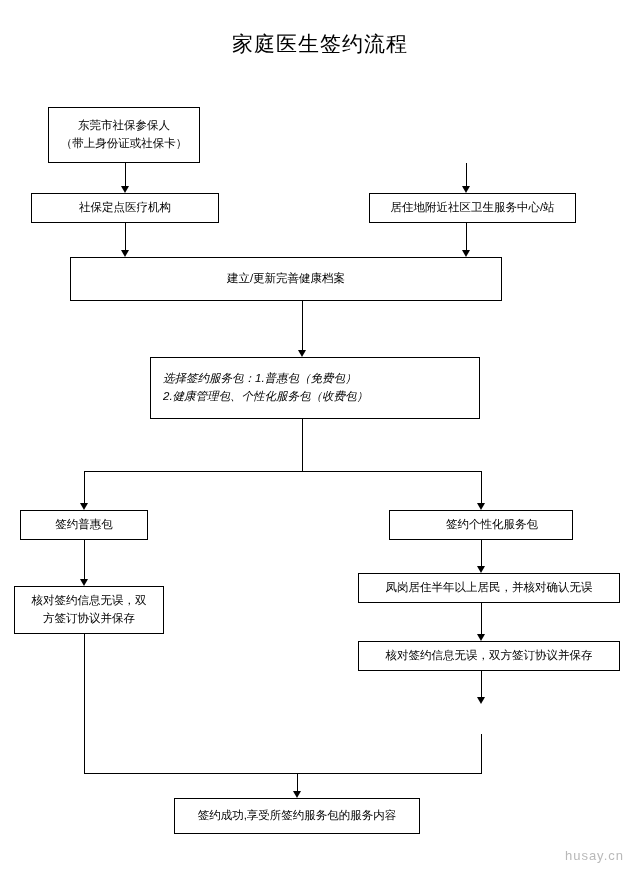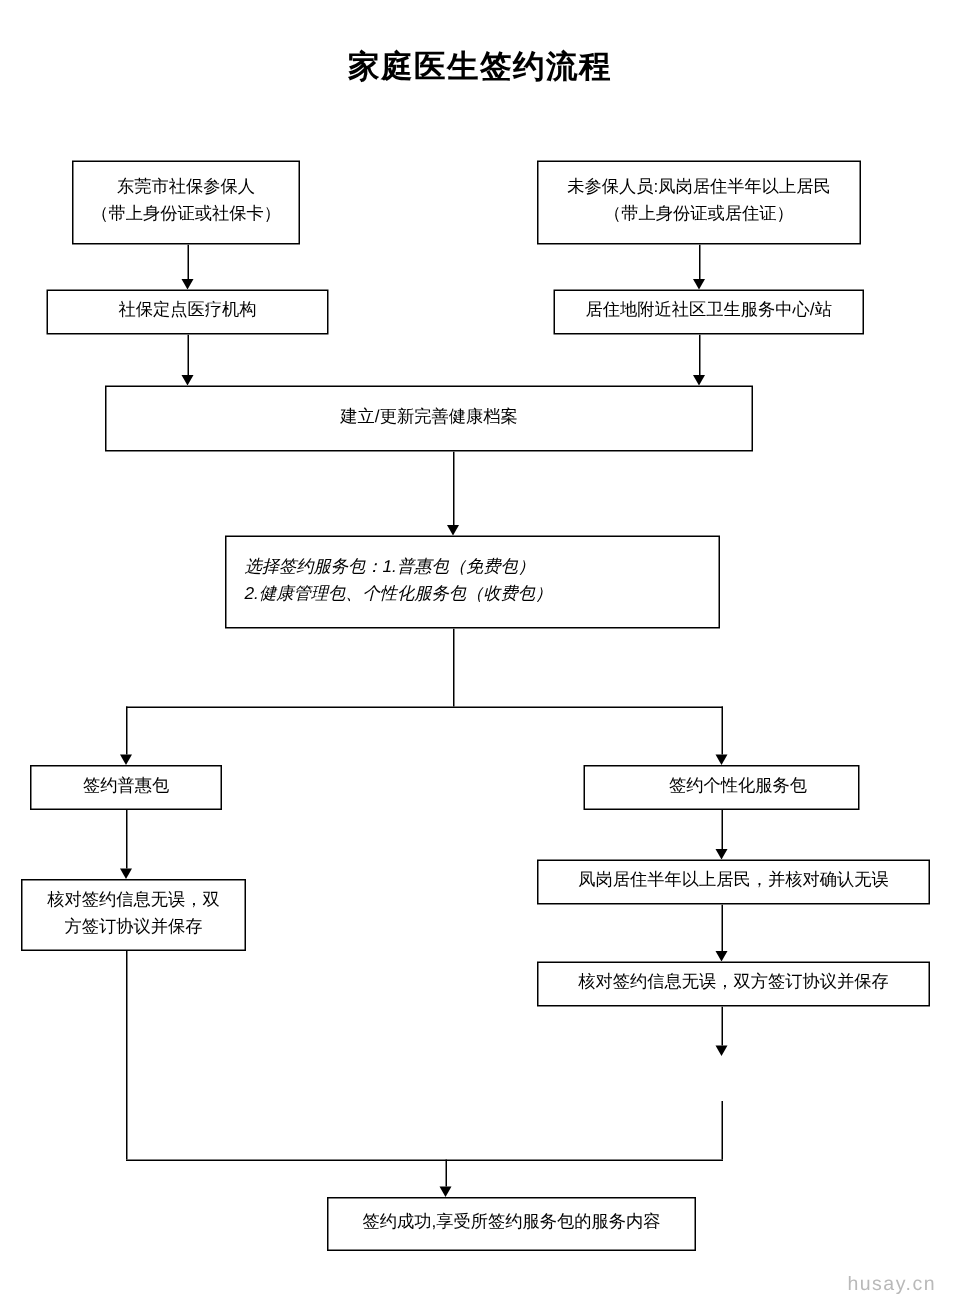--- a/index.html
+++ b/index.html
@@ -20,21 +20,21 @@
     width: 640px;
     height: 873px;
   }
   .title {
     position: absolute;
     left: 0;
     top: 30px;
     width: 640px;
     text-align: center;
     font-size: 21px;
-    font-weight: bold;
+    font-weight: normal;
     letter-spacing: 1px;
   }
   .node {
     position: absolute;
     box-sizing: border-box;
     border: 1px solid #000000;
     background: #ffffff;
     display: flex;
     align-items: center;
     justify-content: center;
@@ -78,22 +78,20 @@
 </head>
 <body>
 
 <div id="canvas">
 
   <div class="title">家庭医生签约流程</div>
 
   <div class="node" style="left:48px; top:107px; width:152px; height:56px;">东莞市社保参保人
 （带上身份证或社保卡）</div>
 
-  <div class="node" style="left:358px; top:107px; width:216px; height:56px;">未参保人员:凤岗居住半年以上居民
-（带上身份证或居住证）</div>
 
   <div class="node" style="left:31px; top:193px; width:188px; height:30px;">社保定点医疗机构</div>
 
   <div class="node" style="left:70px; top:257px; width:432px; height:44px;">建立/更新完善健康档案</div>
 
   <div class="node" style="left:369px; top:193px; width:207px; height:30px;">居住地附近社区卫生服务中心/站</div>
 
   <div class="node left-align" style="left:150px; top:357px; width:330px; height:62px;font-style:italic;">选择签约服务包：1.普惠包（免费包）
             2.健康管理包、个性化服务包（收费包）</div>
 
@@ -102,21 +100,21 @@
   <div class="node" style="left:389px; top:510px; width:184px; height:30px;padding-left:26px;">签约个性化服务包</div>
 
   <div class="node" style="left:14px; top:586px; width:150px; height:48px;">核对签约信息无误，双
 方签订协议并保存</div>
 
   <div class="node" style="left:358px; top:573px; width:262px; height:30px;">凤岗居住半年以上居民，并核对确认无误</div>
 
   <div class="node" style="left:358px; top:641px; width:262px; height:30px;">核对签约信息无误，双方签订协议并保存</div>
 
 
-  <div class="node" style="left:174px; top:798px; width:246px; height:36px;margin-left:44px;">签约成功,享受所签约服务包的服务内容</div>
+  <div class="node" style="left:174px; top:798px; width:246px; height:36px;">签约成功,享受所签约服务包的服务内容</div>
 
   <div class="line vline" style="left:125px; top:163px; height:23px;"></div>
   <div class="arrow" style="left:121px; top:186px;"></div>
 
   <div class="line vline" style="left:466px; top:163px; height:23px;"></div>
   <div class="arrow" style="left:462px; top:186px;"></div>
 
   <div class="line vline" style="left:125px; top:223px; height:27px;"></div>
   <div class="arrow" style="left:121px; top:250px;"></div>
 

